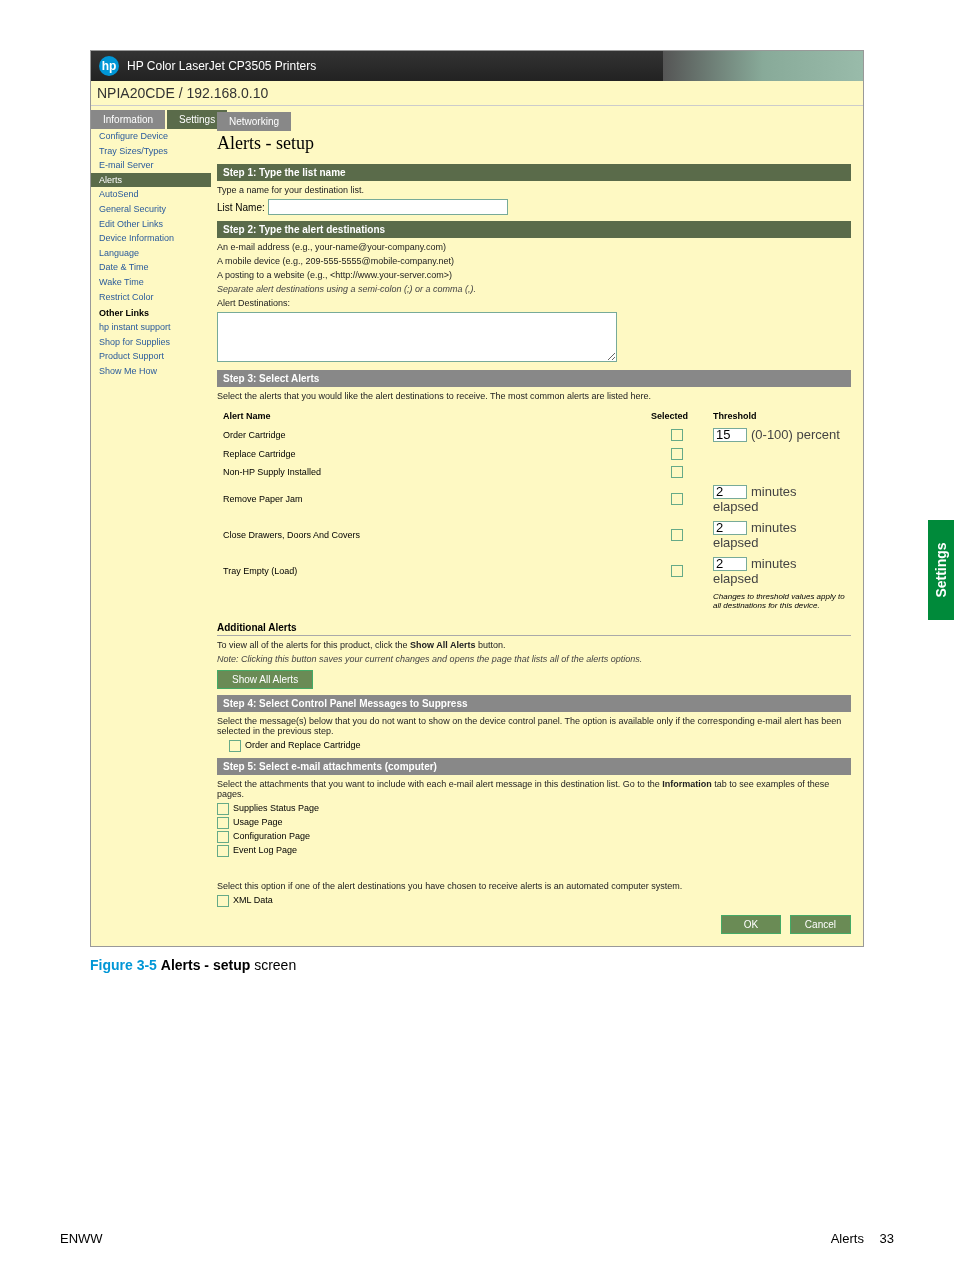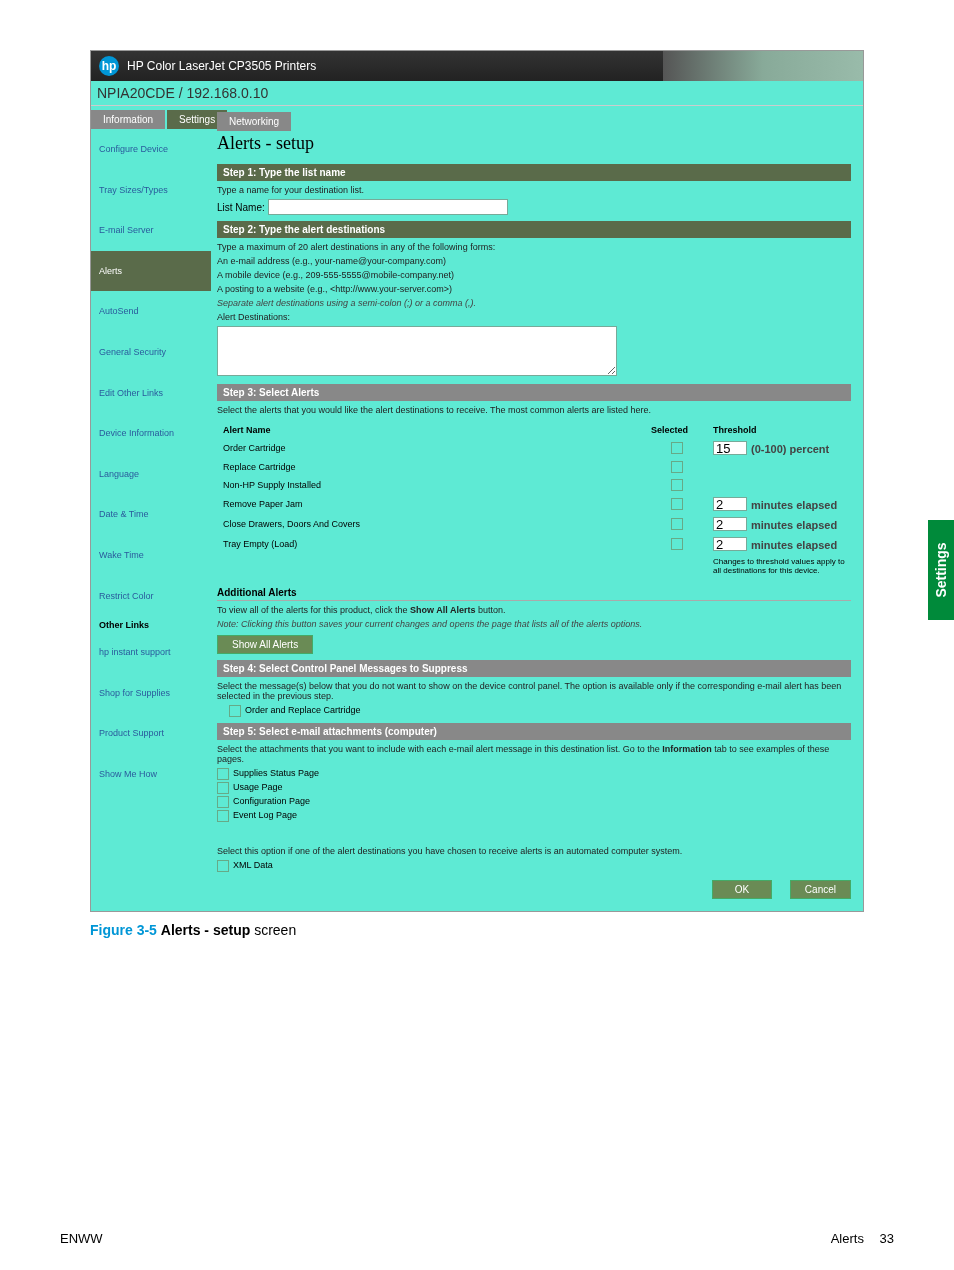--- a/index.html
+++ b/index.html
@@ -1,52 +1,52 @@
 <!DOCTYPE html>
 <html><head>
 <meta charset="utf-8">
 <style>
   * { box-sizing: border-box; }
   body { margin: 0; font-family: Arial, Helvetica, sans-serif; background: #fff; color: #000; }
   .page { width: 954px; height: 1270px; position: relative; margin: 0 auto; }
   .content { padding: 50px 90px 0 90px; }
-  .ews { border: 1px solid #999; font-size: 10px; background: #5eead4; }
+  .ews { border: 1px solid #999; font-size: 10px; background: #fef9c3; }
   .ews-header { background: linear-gradient(#333,#222); color: #fff; height: 30px; display: flex; align-items: center; position: relative; }
   .hp-logo { width: 20px; height: 20px; background: #0096d6; border-radius: 50%; margin: 0 8px; display: flex; align-items: center; justify-content: center; color: #fff; font-size: 12px; font-weight: bold; }
   .hdr-title { font-size: 12px; }
   .hdr-img { position: absolute; right: 0; top: 0; width: 200px; height: 30px; background: linear-gradient(90deg,#555,#8a9,#9ba); }
   .hostline { padding: 4px 6px; color: #333; font-size: 14px; border-bottom: 1px solid #ccc; }
   .tabs { display: flex; }
   .tabs .tab { padding: 4px 12px; background: #5a6b4a; color: #fff; font-size: 10px; margin-right: 2px; }
   .tabs .tab.inactive { background: #888; }
   .tabrow { display: flex; }
   .sidebar { width: 120px; padding: 4px 0; }
-  .sidebar a { display: block; padding: 14px 8px; color: #2a5b9c; text-decoration: none; font-size: 9px; line-height: 1.4; }
+  .sidebar a { display: block; padding: 1px 8px; color: #2a5b9c; text-decoration: none; font-size: 9px; line-height: 1.4; }
   .sidebar a.active { background: #5a6b4a; color: #fff; }
   .sidebar .group-title { font-weight: bold; color: #000; padding: 4px 8px 2px; font-size: 9px; }
   .main { flex: 1; padding: 6px 12px 12px 6px; }
   .page-title { font-family: "Times New Roman", serif; font-size: 18px; margin: 2px 0 10px; }
   .stepbar { background: #5a6b4a; color: #fff; padding: 3px 6px; font-size: 10px; font-weight: bold; margin-top: 6px; }
   .stepbar.grey { background: #888; }
   .subtext { margin: 4px 0; font-size: 9px; color: #222; }
   .subtext i { color: #444; font-style: italic; }
   .input-line { margin: 3px 0; }
   .input-line input[type=text] { width: 240px; height: 16px; border: 1px solid #7a9; font-size: 10px; padding: 0 3px; }
   textarea.alertdest { width: 400px; height: 50px; border: 1px solid #7a9; font-size: 10px; }
   .alerts-table { width: 100%; margin-top: 6px; font-size: 9px; }
   .alerts-table th { text-align: left; font-weight: bold; padding: 2px 4px; }
   .alerts-table td { padding: 2px 4px; vertical-align: middle; }
   .alerts-table input[type=text] { width: 34px; height: 14px; border: 1px solid #7a9; font-size: 13px; text-align: left; padding: 0 2px; }
   .chk { width: 12px; height: 12px; border: 1px solid #6a8; display: inline-block; vertical-align: middle; }
-  .unit { color: #444; font-size: 11px; padding-left: 4px; font-weight: bold; }
-  .note-th { font-size: 8px; color: #000; text-align: left; padding-left: 4px; }
+  .unit { color: #444; font-size: 13px; padding-left: 4px; }
+  .note-th { font-style: italic; font-size: 8px; color: #000; text-align: left; padding-left: 4px; }
   .bold { font-weight: bold; }
   .btn-green { display: inline-block; background: #6a8b55; color: #fff; text-align: center; padding: 3px 14px; font-size: 10px; border: 1px solid #4a6; }
   .btn-row { text-align: right; margin-top: 8px; }
-  .btn-row .btn-green { margin-left: 15px; min-width: 60px; }
+  .btn-row .btn-green { margin-left: 6px; min-width: 60px; }
   .attach-list label { display: block; margin: 2px 0; font-size: 9px; }
   .attach-list .chk, .suppress .chk { margin-right: 4px; }
   .suppress label { display: block; margin: 3px 12px; font-size: 9px; }
   .sec-hdr { font-weight: bold; font-size: 10px; margin-top: 8px; border-bottom: 1px solid #aaa; padding-bottom: 2px; }
   .figcap { margin: 10px 0 0 90px; font-size: 14px; }
   .figcap .num { color: #0096d6; font-weight: bold; }
   .figcap .ttl { font-weight: bold; }
   .side-tab { position: absolute; right: 0; top: 520px; width: 26px; height: 100px; background: #008a3a; color: #fff; display: flex; align-items: center; justify-content: center; }
   .side-tab span { transform: rotate(-90deg); font-weight: bold; font-size: 14px; }
   .footer { position: absolute; bottom: 24px; left: 0; width: 100%; display: flex; justify-content: space-between; padding: 0 60px; font-size: 13px; color: #000; }
@@ -102,21 +102,20 @@
           
           <div class="stepbar">Step 1: Type the list name</div>
           <div class="subtext">Type a name for your destination list.</div>
           <div class="input-line">
             <span>List Name:</span>
             <input type="text" value="" style="">
           </div>
 
           
           <div class="stepbar">Step 2: Type the alert destinations</div>
-          <div class="subtext">Type a maximum of 20 alert destinations in any of the following forms:</div>
           <div class="subtext">An e-mail address (e.g., your-name@your-company.com)</div>
           <div class="subtext">A mobile device (e.g., 209-555-5555@mobile-company.net)</div>
           <div class="subtext">A posting to a website (e.g., &lt;http://www.your-server.com&gt;)</div>
           <div class="subtext"><i>Separate alert destinations using a semi-colon (;) or a comma (,).</i></div>
           <div class="subtext">Alert Destinations:</div>
           <textarea class="alertdest" style=""></textarea>
 
           
           <div class="stepbar grey">Step 3: Select Alerts</div>
           <div class="subtext">Select the alerts that you would like the alert destinations to receive. The most common alerts are listed here.</div>

